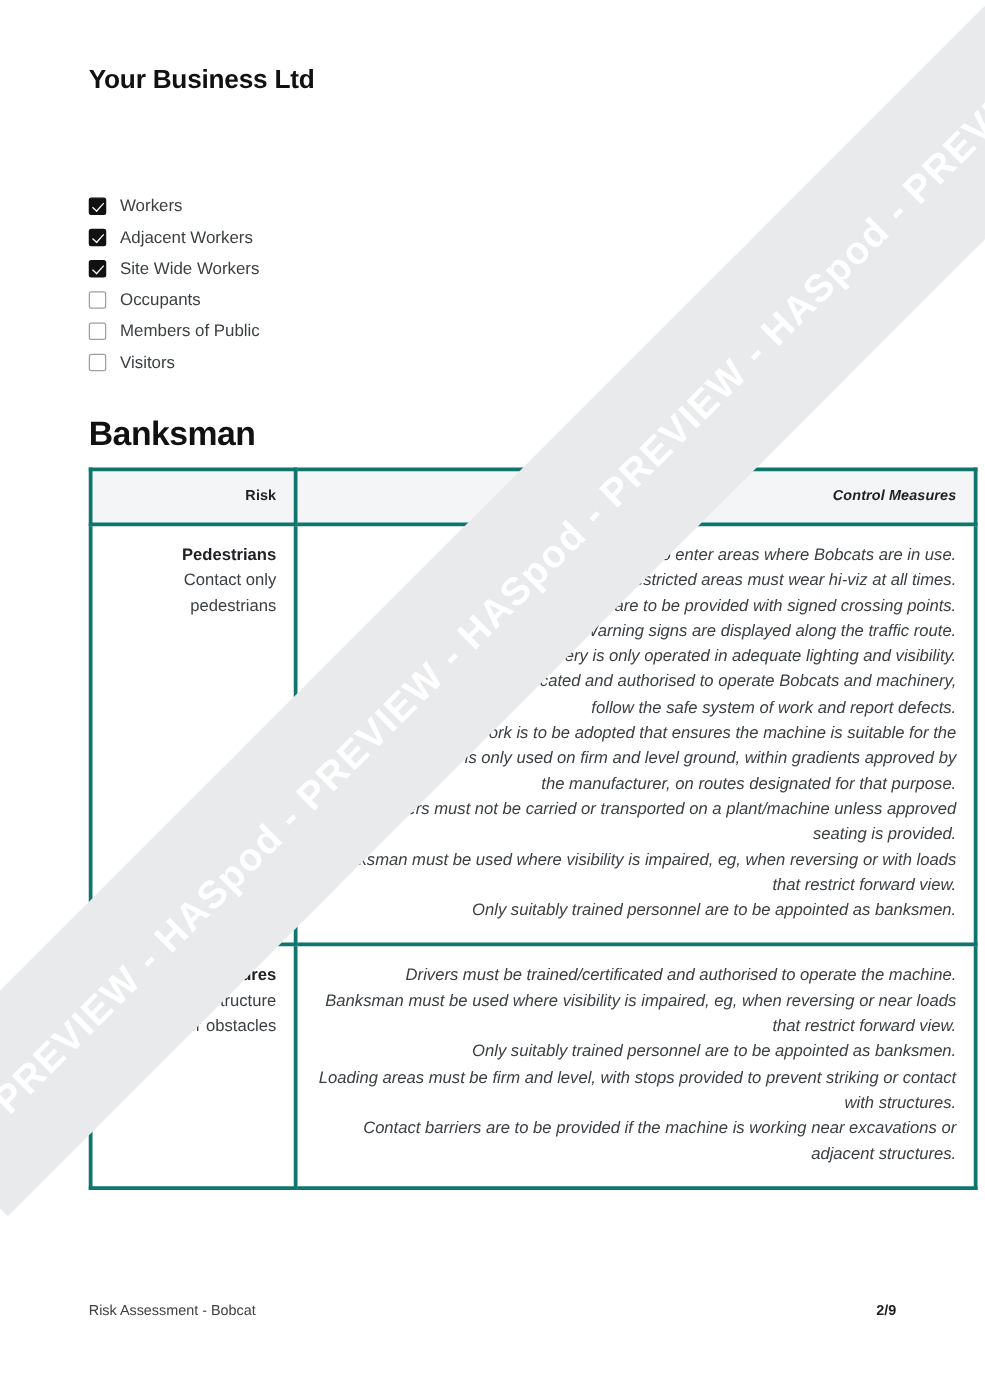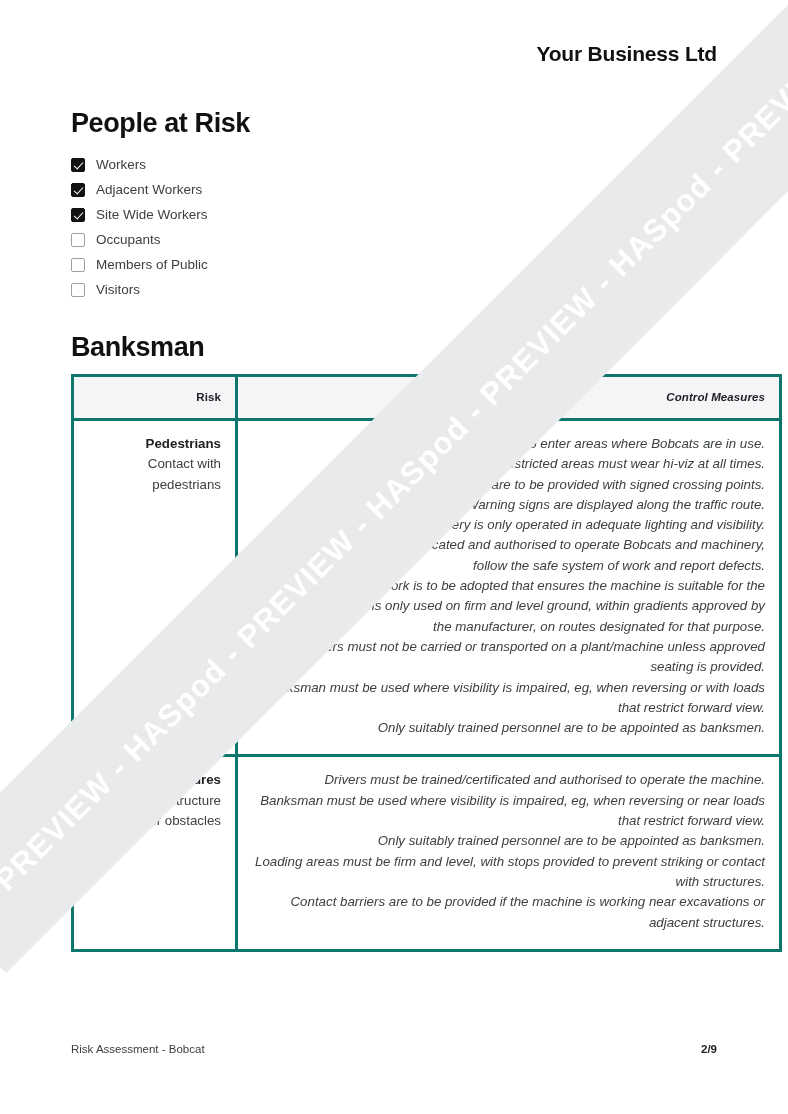--- a/index.html
+++ b/index.html
@@ -16,24 +16,24 @@
     width: 788px;
     height: 1114px;
     background: #ffffff;
     overflow: hidden;
     box-sizing: border-box;
   }
 
   
   .doc-header {
     position: absolute;
-    top: 42px;
+    top: 52px;
     left: 71px;
     right: 71px;
-    text-align: right;
+    text-align: left;
   }
   .company-name {
     font-size: 21px;
     font-weight: bold;
     color: #111111;
     letter-spacing: -0.2px;
   }
 
   
   .section-heading {
@@ -175,21 +175,20 @@
 </style>
 </head>
 <body>
 
 <div class="page">
 
   <div class="doc-header">
     <div class="company-name">Your Business Ltd</div>
   </div>
 
-  <div class="section-heading" id="people-heading">People at Risk</div>
 
   <div class="people-list">
       <div class="people-item">
         <span class="cbox checked"></span>
         <span class="people-label">Workers</span>
       </div>
       <div class="people-item">
         <span class="cbox checked"></span>
         <span class="people-label">Adjacent Workers</span>
       </div>
@@ -217,21 +216,21 @@
     <thead>
       <tr>
         <th class="col-risk">Risk</th>
         <th class="col-measures">Control Measures</th>
       </tr>
     </thead>
     <tbody>
         <tr>
           <td class="col-risk">
             <span class="risk-title">Pedestrians</span>
-            <span class="risk-desc">Contact with pedestrians</span>
+            <span class="risk-desc">Contact only pedestrians</span>
           </td>
           <td class="col-measures">
             <span class="measure-line">Only authorised personnel to enter areas where Bobcats are in use.</span>
             <span class="measure-line">All pedestrians within restricted areas must wear hi-viz at all times.</span>
             <span class="measure-line">Separate pedestrian routes are to be provided with signed crossing points.</span>
             <span class="measure-line">Warning signs are displayed along the traffic route.</span>
             <span class="measure-line">Machinery is only operated in adequate lighting and visibility.</span>
             <span class="measure-line">Drivers must be trained/certificated and authorised to operate Bobcats and machinery, follow the safe system of work and report defects.</span>
             <span class="measure-line">A safe system of work is to be adopted that ensures the machine is suitable for the task intended and is only used on firm and level ground, within gradients approved by the manufacturer, on routes designated for that purpose.</span>
             <span class="measure-line">Passengers must not be carried or transported on a plant/machine unless approved seating is provided.</span>

